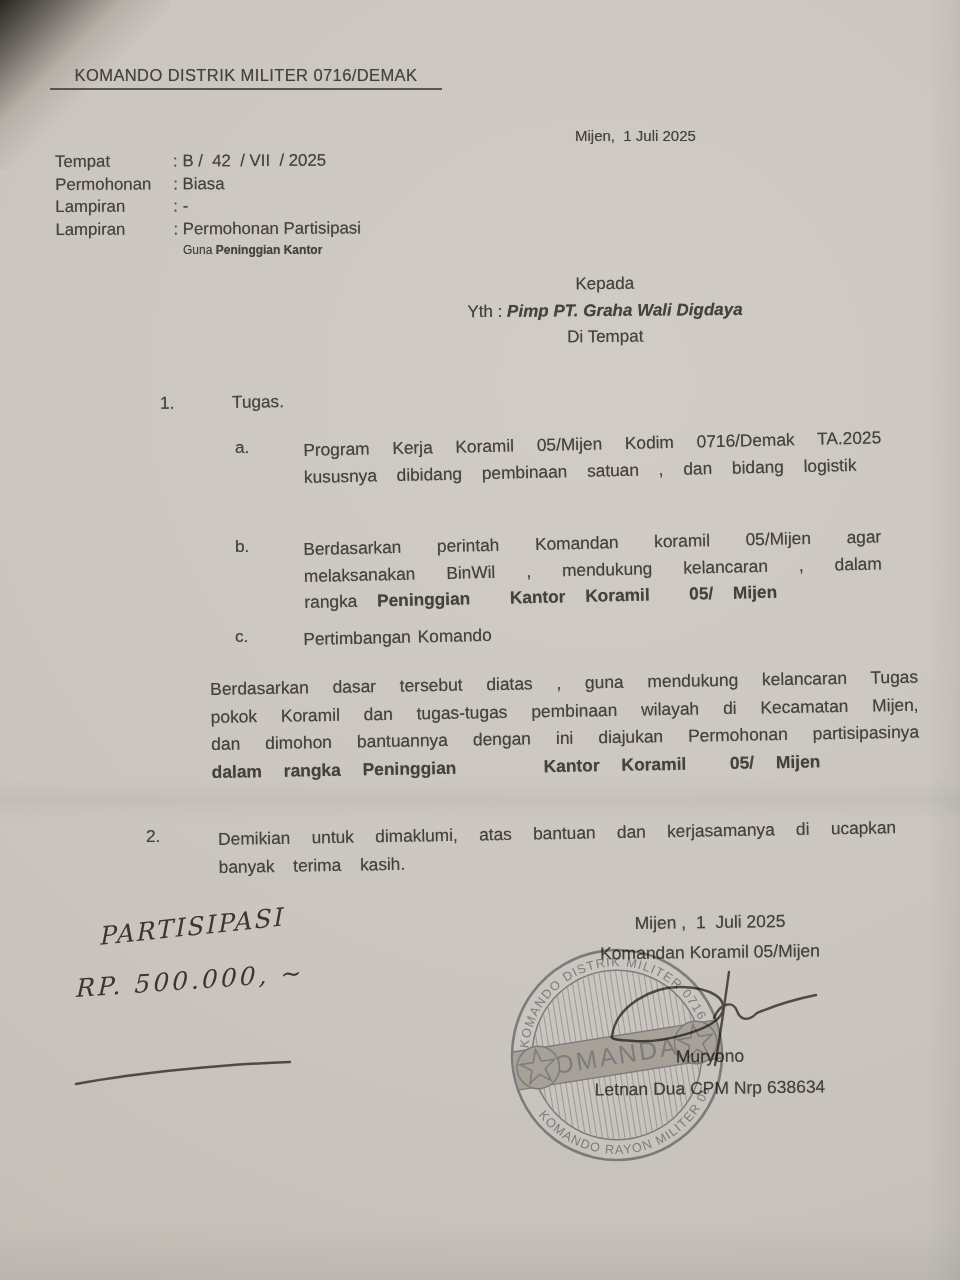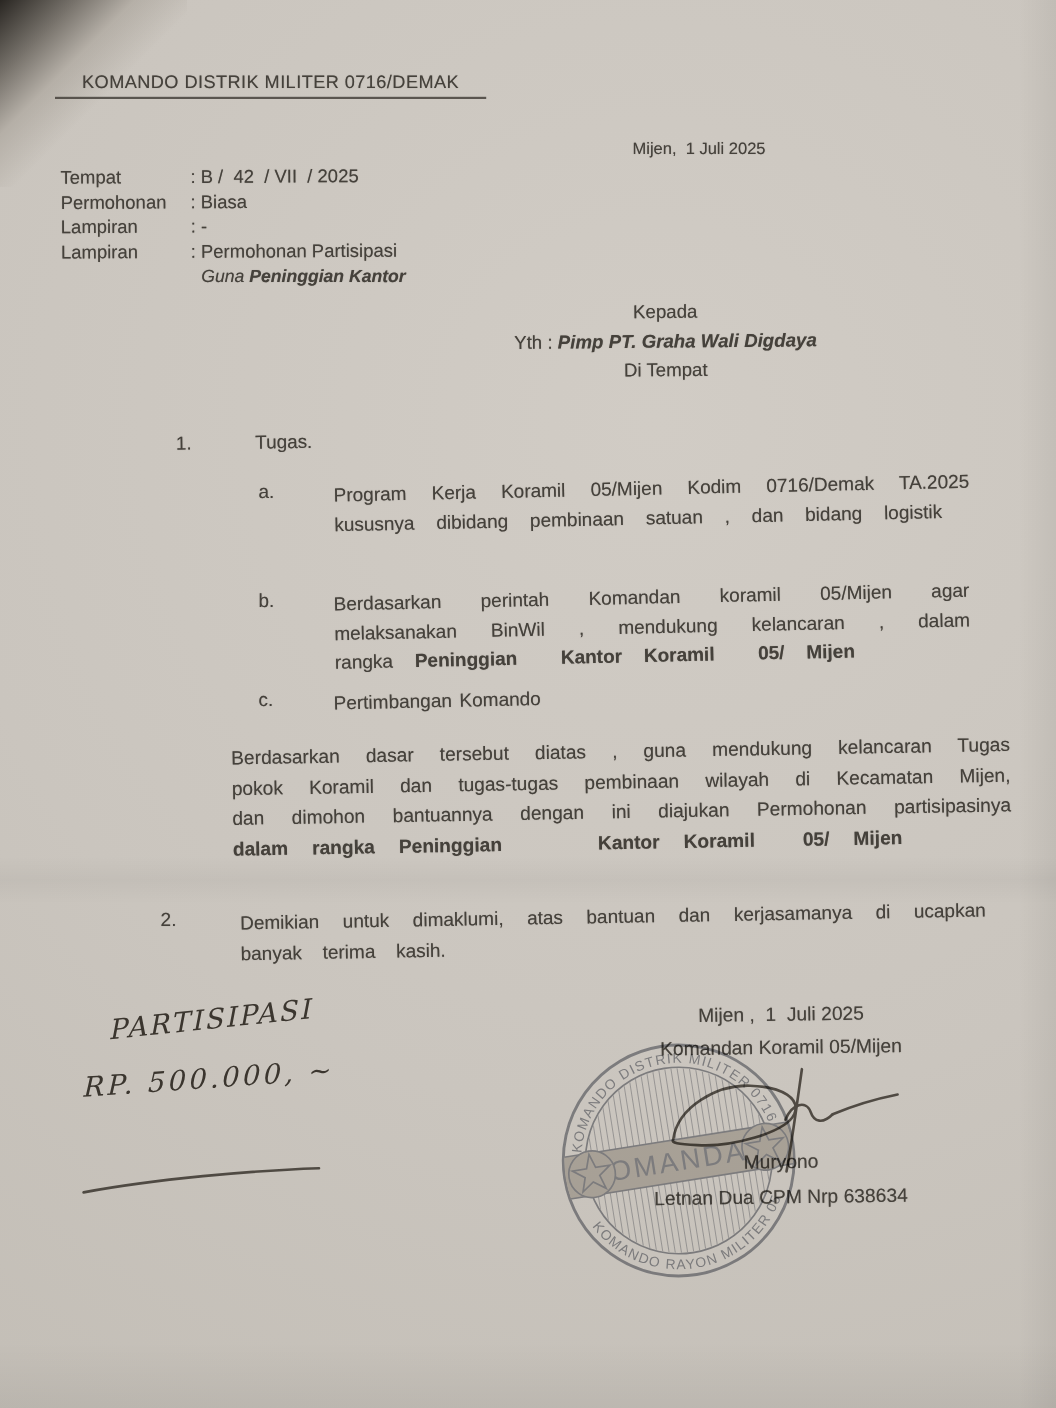--- a/index.html
+++ b/index.html
@@ -27,21 +27,21 @@
     background:linear-gradient(rgba(0,0,0,0) 0%, rgba(0,0,0,0.035) 50%, rgba(0,0,0,0) 100%);}
   
   .letterhead{left:50px;top:64px;width:392px;text-align:center;font-size:16.5px;
     letter-spacing:0.4px;line-height:23px;z-index:2;}
   .letterhead .rule{height:0;border-bottom:2px solid #45413b;margin-top:1px;opacity:.85;}
   .dateline-top{left:575px;top:127px;font-size:15px;z-index:2;}
   
   .meta{left:55px;top:151px;font-size:16.8px;line-height:22.6px;z-index:2;transform:rotate(-0.3deg);transform-origin:left top;}
   .meta-row{display:flex;}
   .meta-label{display:inline-block;width:118px;}
-  .meta-line2{left:183px;top:243px;font-size:16px;z-index:2;font-style:italic;}
+  .meta-line2{left:183px;top:243px;font-size:12px;z-index:2;}
   
   .recipient{left:400px;top:271px;width:410px;text-align:center;font-size:17px;
     line-height:26.5px;z-index:2;transform:rotate(-0.5deg);}
   .recipient .bi{font-weight:700;font-style:italic;}
   
   .item1{left:160px;top:392px;font-size:17.2px;z-index:2;transform:rotate(-0.8deg);}
   .item1 .num{display:inline-block;width:72px;}
   .sub-letter{font-size:17.2px;z-index:2;}
   .sub-text{width:578px;font-size:17.3px;line-height:26.5px;text-align:justify;
     word-spacing:15px;z-index:2;transform:rotate(-1.25deg);transform-origin:left top;}

